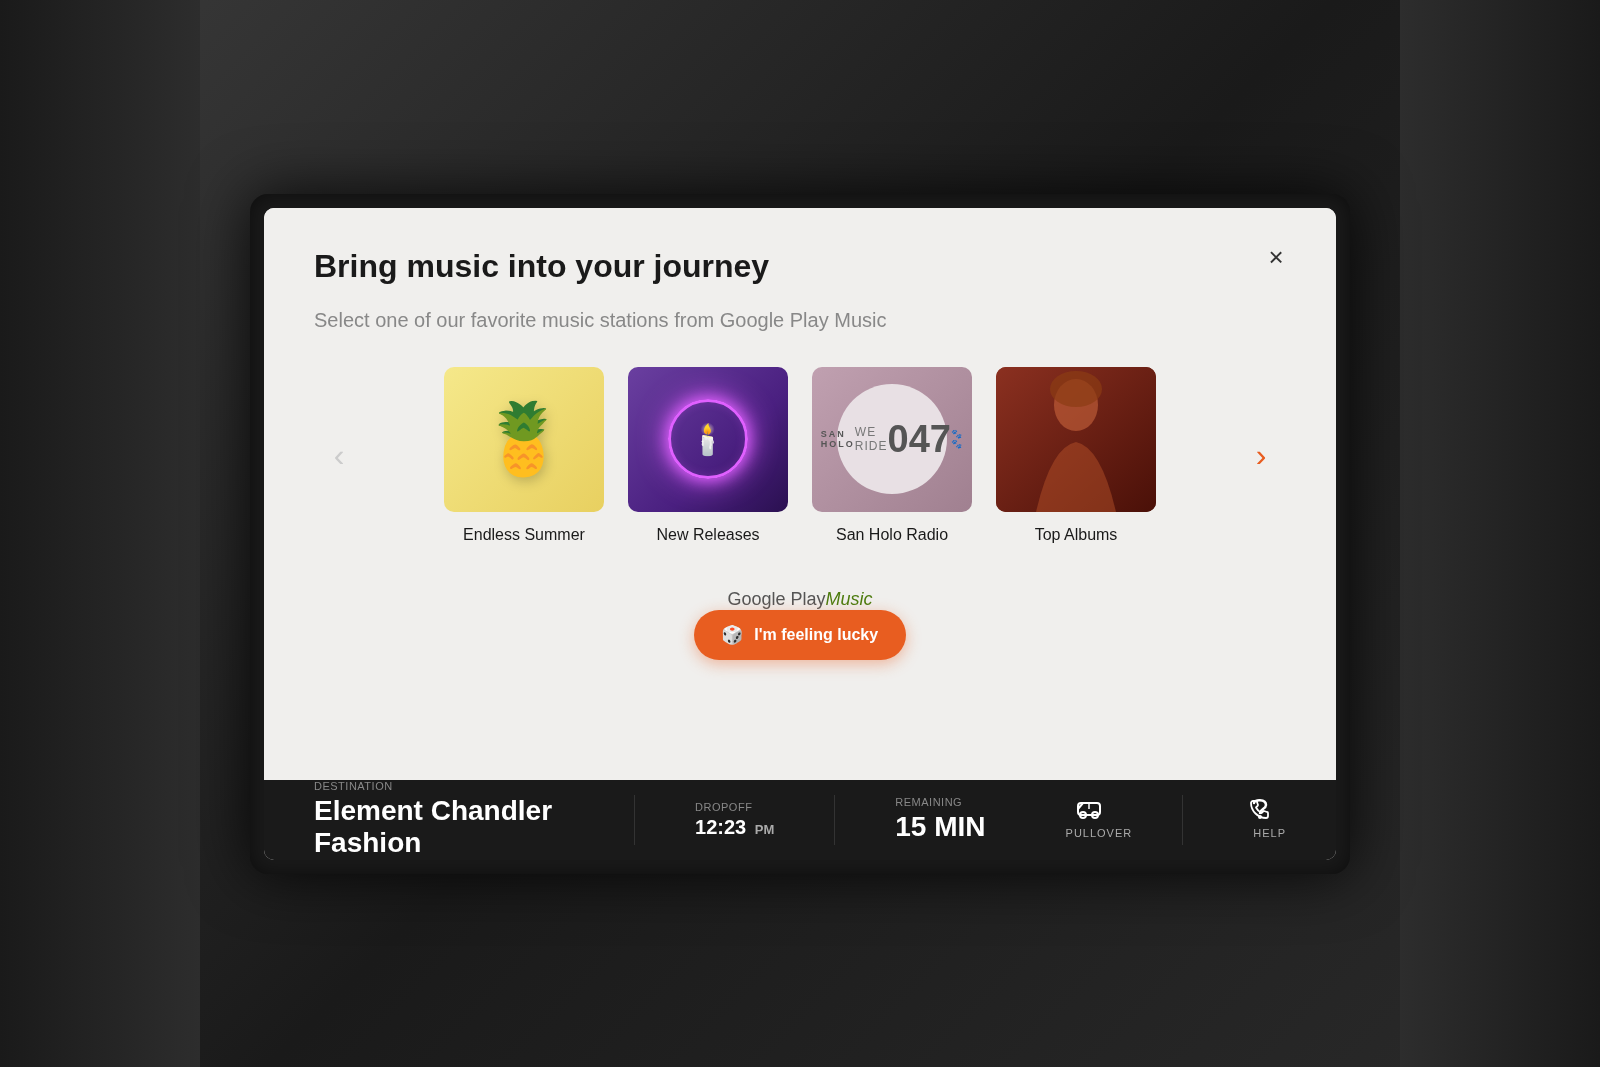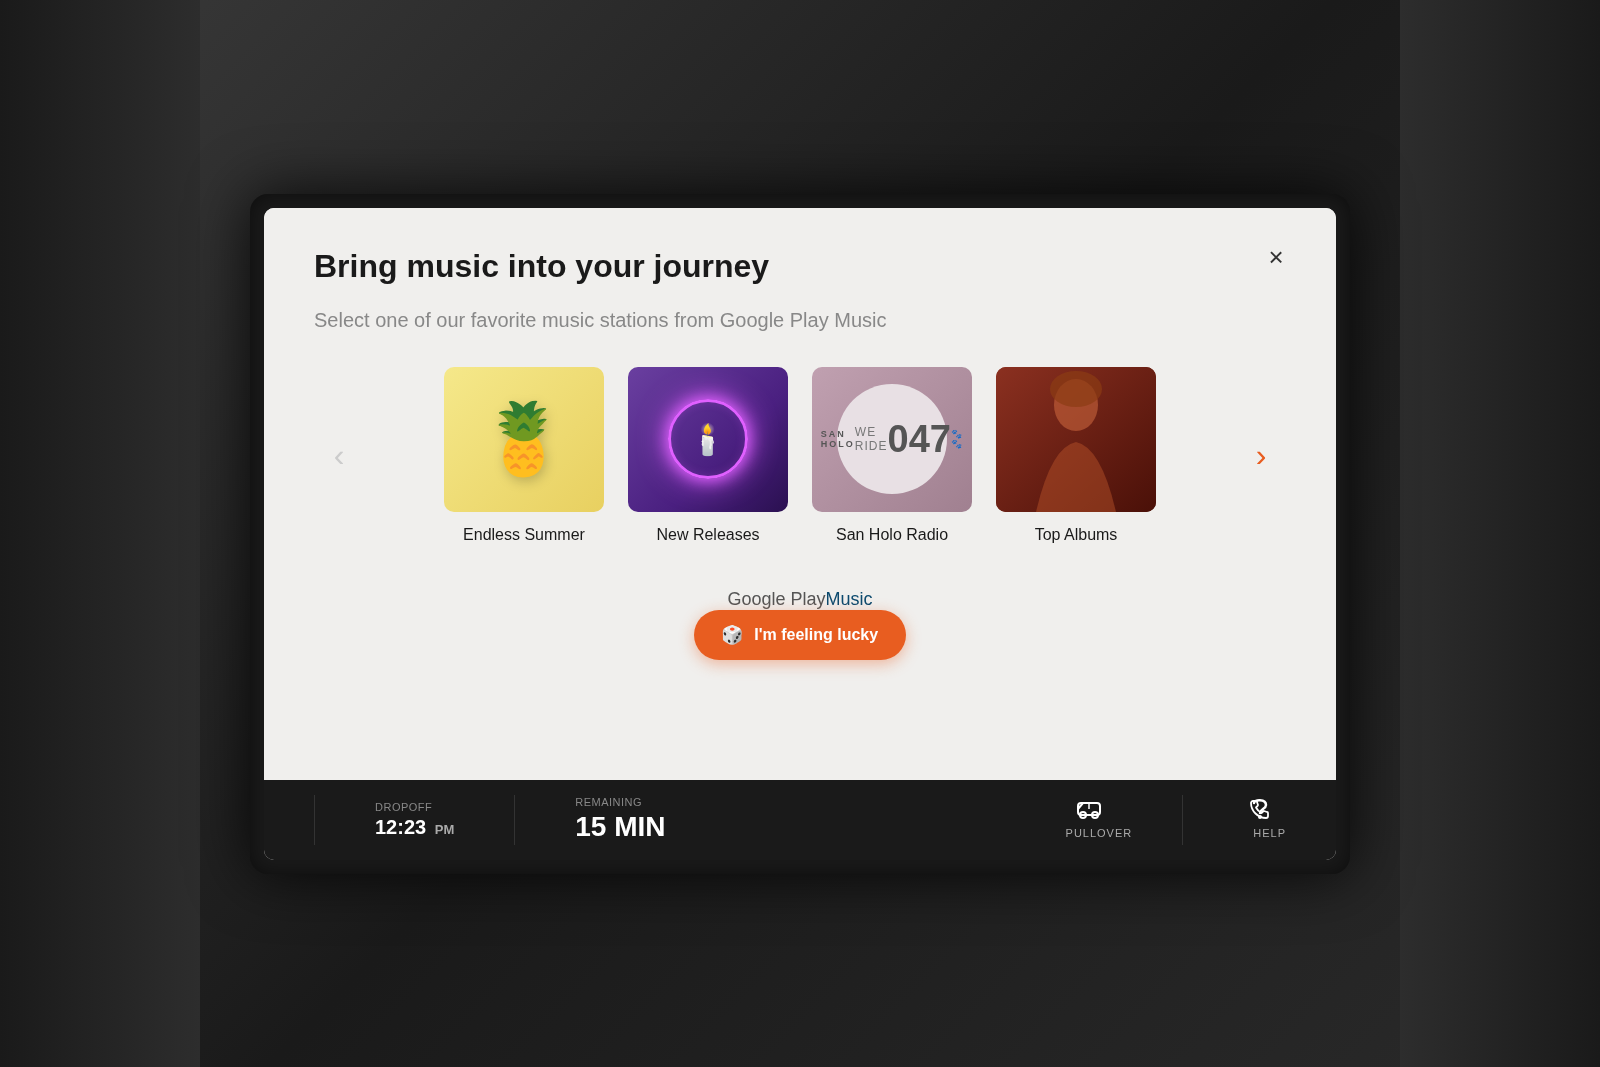--- a/index.html
+++ b/index.html
@@ -267,22 +267,23 @@
       align-items: center;
       gap: 0;
     }
     .gp-google {
       font-size: 18px;
       color: #555;
       font-weight: 400;
     }
     .gp-music {
       font-size: 18px;
-      color: #0c4a6e;
+      color: #4d7c0f;
       font-weight: 400;
+      font-style: italic;
     }
 
     .lucky-btn {
       background: #e85d20;
       color: white;
       border: none;
       border-radius: 30px;
       padding: 14px 28px;
       font-size: 16px;
       font-weight: 600;
@@ -457,20 +458,24 @@
         <button class="lucky-btn">
           <span class="dice-icon">🎲</span>
           <span>I'm feeling lucky</span>
         </button>
       </div>
 
     </div>
 
     <div class="status-bar">
 
+      <div class="status-section destination-section">
+        <span class="status-label">Destination</span>
+        <span class="status-value-large">Element Chandler Fashion</span>
+      </div>
 
       <div class="divider"></div>
 
       <div class="status-section">
         <span class="status-label">Dropoff</span>
         <span class="status-value">
           <span>12:23</span>
           <span class="status-time-period">PM</span>
         </span>
       </div>

